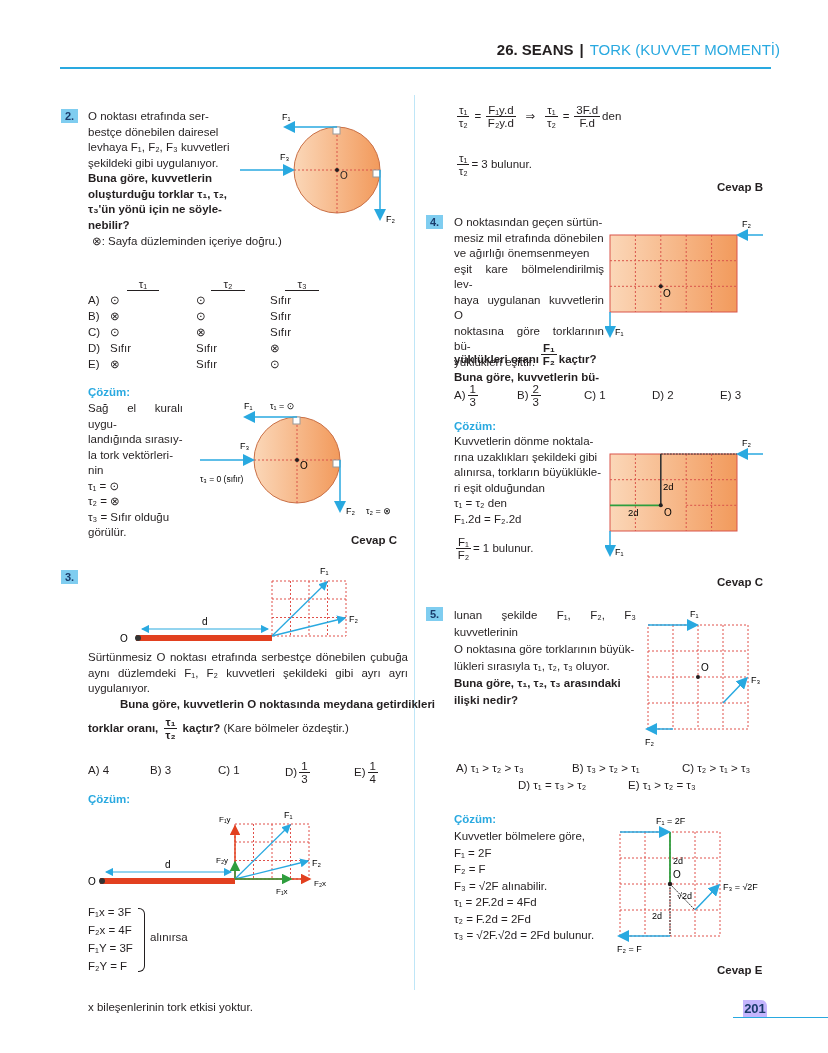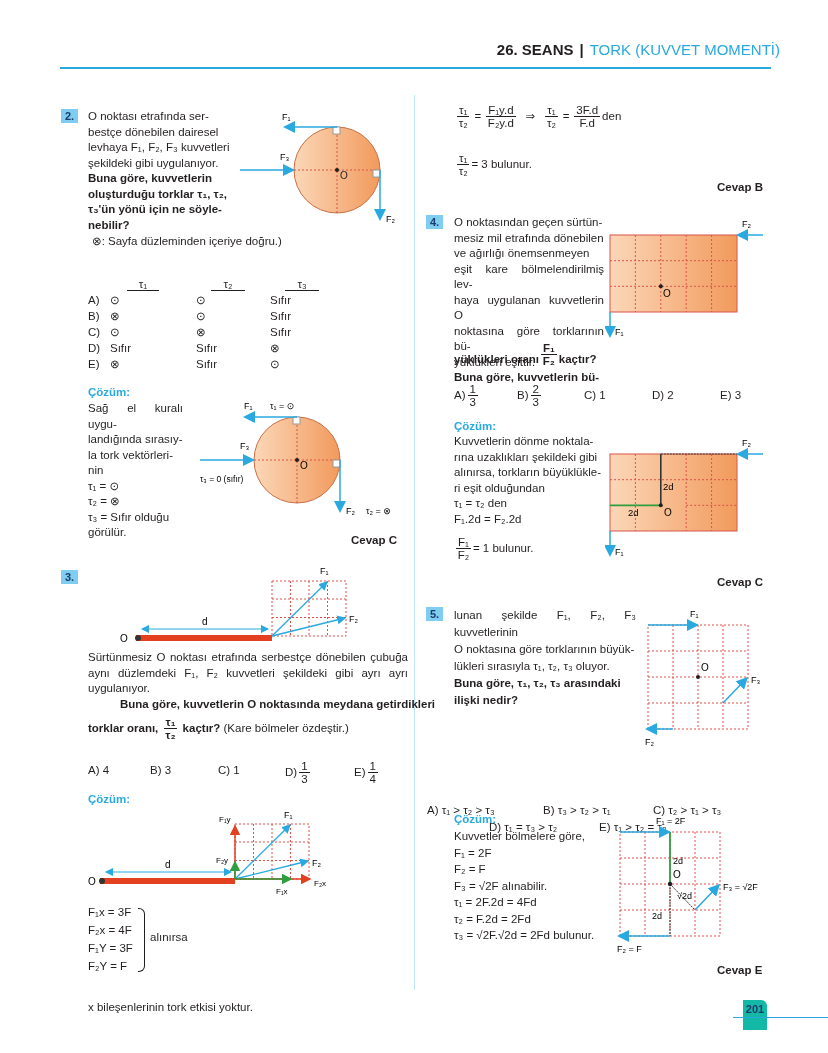--- a/index.html
+++ b/index.html
@@ -14,21 +14,21 @@
   .qnum{position:absolute;background:#7fcdf0;color:#1a3b6b;font-weight:bold;font-size:11px;padding:1px 4px;}
   .txt{position:absolute;line-height:15.5px;}
   .just{text-align:justify;}
   .bold{font-weight:bold;}
   .cyan{color:#29a9e0;font-weight:bold;}
   .cevap{position:absolute;font-weight:bold;font-size:11.5px;}
   .frac{display:inline-flex;flex-direction:column;align-items:center;vertical-align:middle;line-height:12px;margin:0 2px;}
   .frac .n{border-bottom:1px solid #231f20;padding:0 2px;}
   table.opt{border-collapse:collapse;}
   table.opt td{padding:1px 0;height:14px;font-size:11.5px;}
-  .pg{position:absolute;left:743px;top:1000px;width:24px;height:30px;background:#14b8a6;border-radius:0 6px 0 0;font-size:11px;font-weight:bold;color:#1a3b6b;text-align:center;line-height:18px;}
+  .pg{position:absolute;left:743px;top:1000px;width:24px;height:18px;background:#c4b5fd;border-radius:0 6px 0 0;font-size:13px;font-weight:bold;color:#1a3b6b;text-align:center;line-height:18px;}
   .pgline{position:absolute;left:733px;top:1017px;width:95px;height:1px;background:#29a9e0;}
   svg text{font-family:"Liberation Sans",sans-serif;}
 </style>
 </head>
 <body>
 
 <div class="hdr">
   <span class="b">26. SEANS</span><span class="sep">|</span><span class="t">TORK (KUVVET MOMENTİ)</span>
 </div>
 <div class="hline"></div>
@@ -401,21 +401,21 @@
   </g>
   <circle cx="58" cy="72" r="2" fill="#231f20"></circle>
   <text x="61" y="66" font-size="10">O</text>
   <line x1="8" y1="20" x2="56" y2="20" stroke="#29a9e0" stroke-width="1.5" marker-end="url(#ah)"></line>
   <text x="50" y="12" font-size="9">F₁</text>
   <line x1="33" y1="124" x2="8" y2="124" stroke="#29a9e0" stroke-width="1.5" marker-end="url(#ah)"></line>
   <text x="5" y="140" font-size="9">F₂</text>
   <line x1="83" y1="98" x2="106" y2="74" stroke="#29a9e0" stroke-width="1.5" marker-end="url(#ah)"></line>
   <text x="111" y="78" font-size="9">F₃</text>
 </svg>
-<div class="abs" style="left:427px;top:762px;width:320px;height:34px;margin-top:42px;">
+<div class="abs" style="left:456px;top:762px;width:320px;height:34px;">
   <span class="abs" style="left:0;top:0">A) τ₁ &gt; τ₂ &gt; τ₃</span>
   <span class="abs" style="left:116px;top:0">B) τ₃ &gt; τ₂ &gt; τ₁</span>
   <span class="abs" style="left:226px;top:0">C) τ₂ &gt; τ₁ &gt; τ₃</span>
   <span class="abs" style="left:62px;top:17px">D) τ₁ = τ₃ &gt; τ₂</span>
   <span class="abs" style="left:172px;top:17px">E) τ₁ &gt; τ₂ = τ₃</span>
 </div>
 <div class="txt cyan" style="left:454px;top:812px;">Çözüm:</div>
 <div class="txt" style="left:454px;top:828px;line-height:16.5px;">
   <div>Kuvvetler bölmelere göre,</div>
   <div>F₁ = 2F</div>

